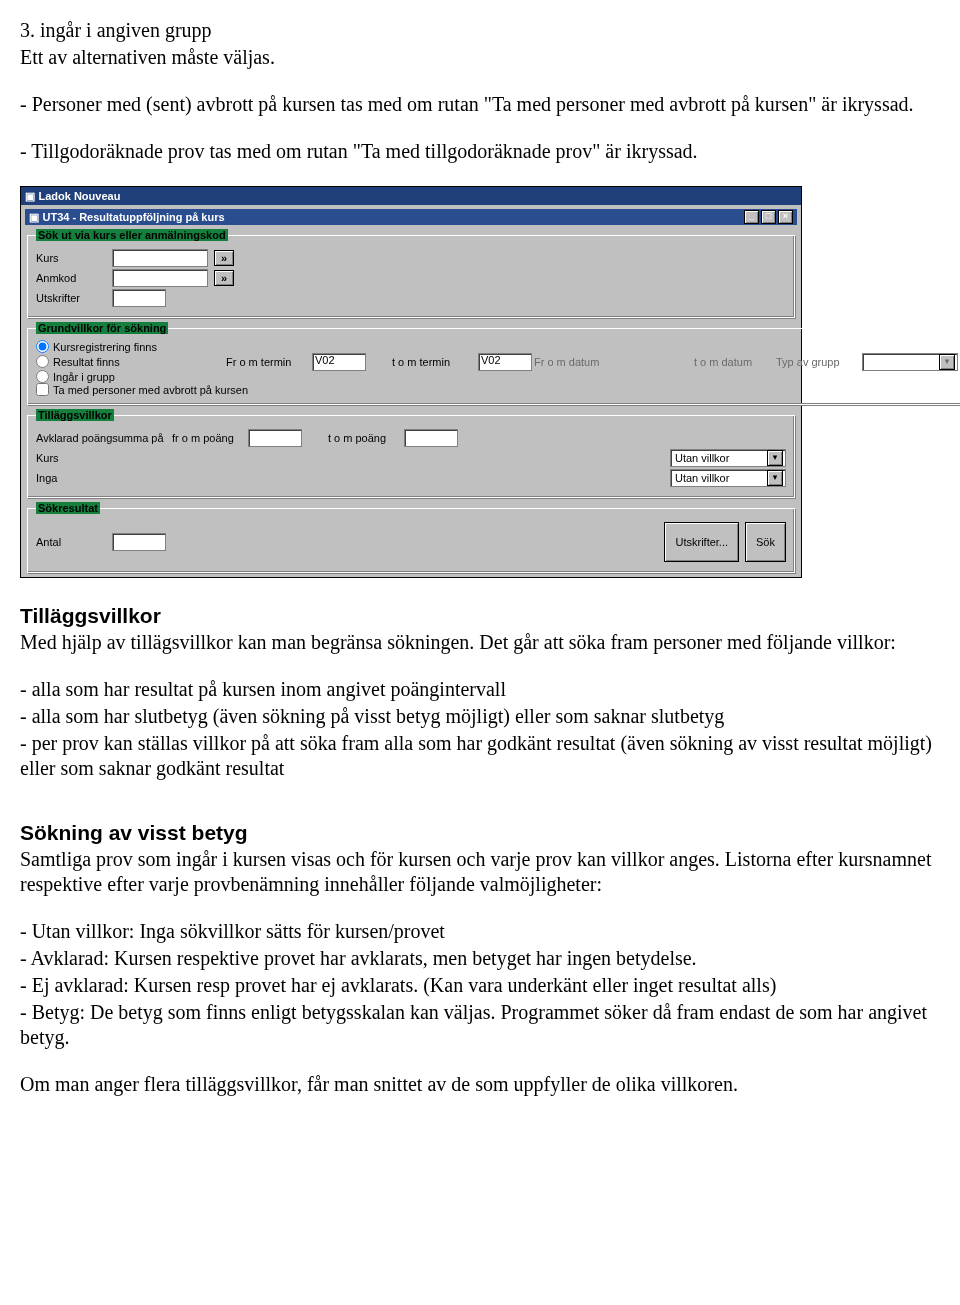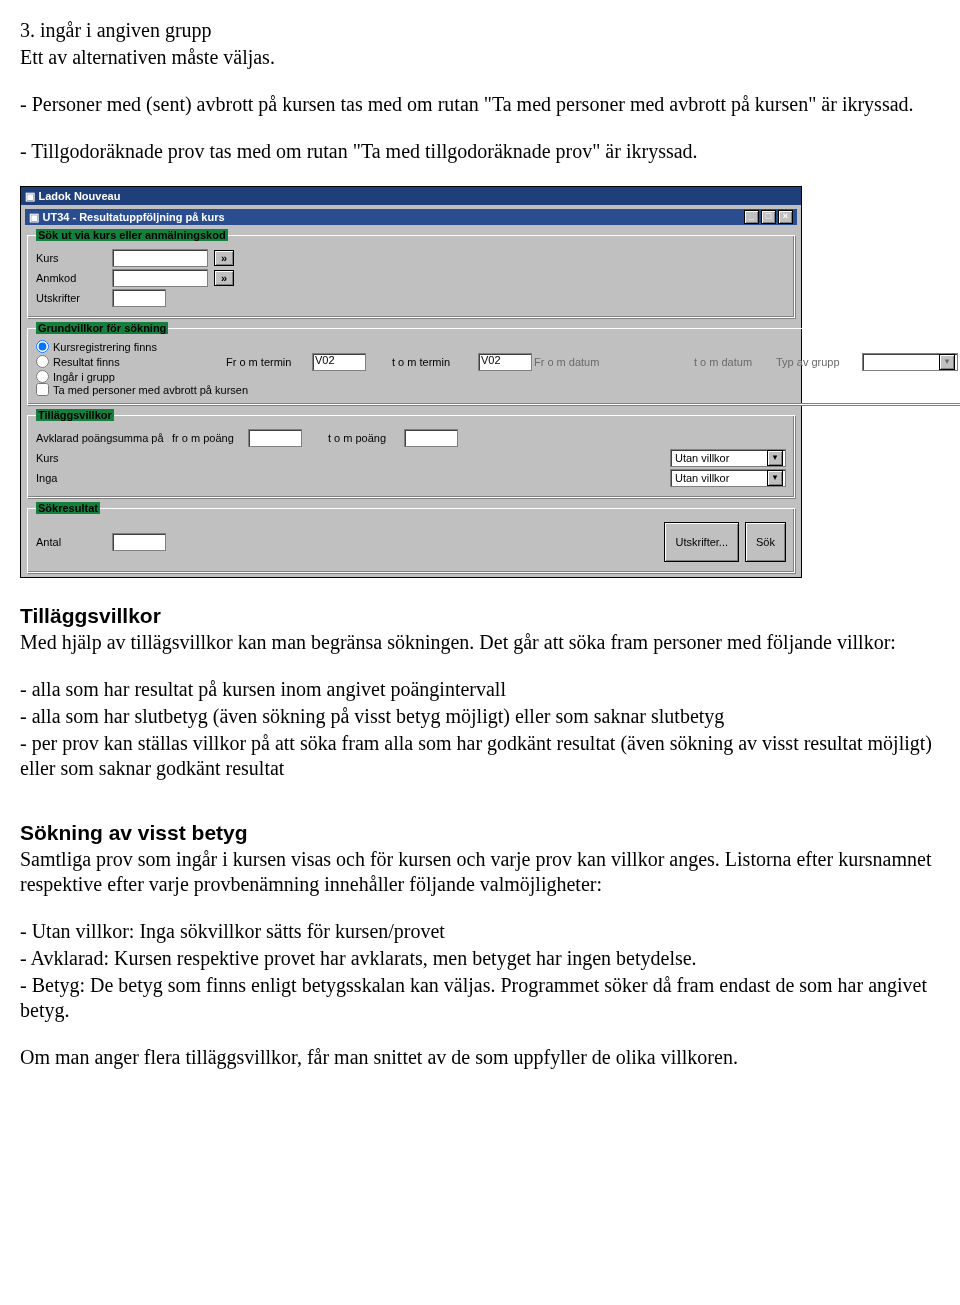--- a/index.html
+++ b/index.html
@@ -258,15 +258,16 @@
 
 <div style="height:18px"></div>
 
 <h2 class="sub">Sökning av visst betyg</h2>
 <div class="blk">
   <p>Samtliga prov som ingår i kursen visas och för kursen och varje prov kan villkor anges. Listorna efter kursnamnet respektive efter varje provbenämning innehåller följande valmöjligheter:</p>
 </div>
 <div class="blk">
   <p>- Utan villkor: Inga sökvillkor sätts för kursen/provet</p>
   <p>- Avklarad: Kursen respektive provet har avklarats, men betyget har ingen betydelse.</p>
+  <p>- Ej avklarad: Kursen resp provet har ej avklarats. (Kan vara underkänt eller inget resultat alls)</p>
   <p>- Betyg: De betyg som finns enligt betygsskalan kan väljas. Programmet söker då fram endast de som har angivet betyg.</p>
 </div>
 <p>Om man anger flera tilläggsvillkor, får man snittet av de som uppfyller de olika villkoren.</p>
 
 </body></html>

